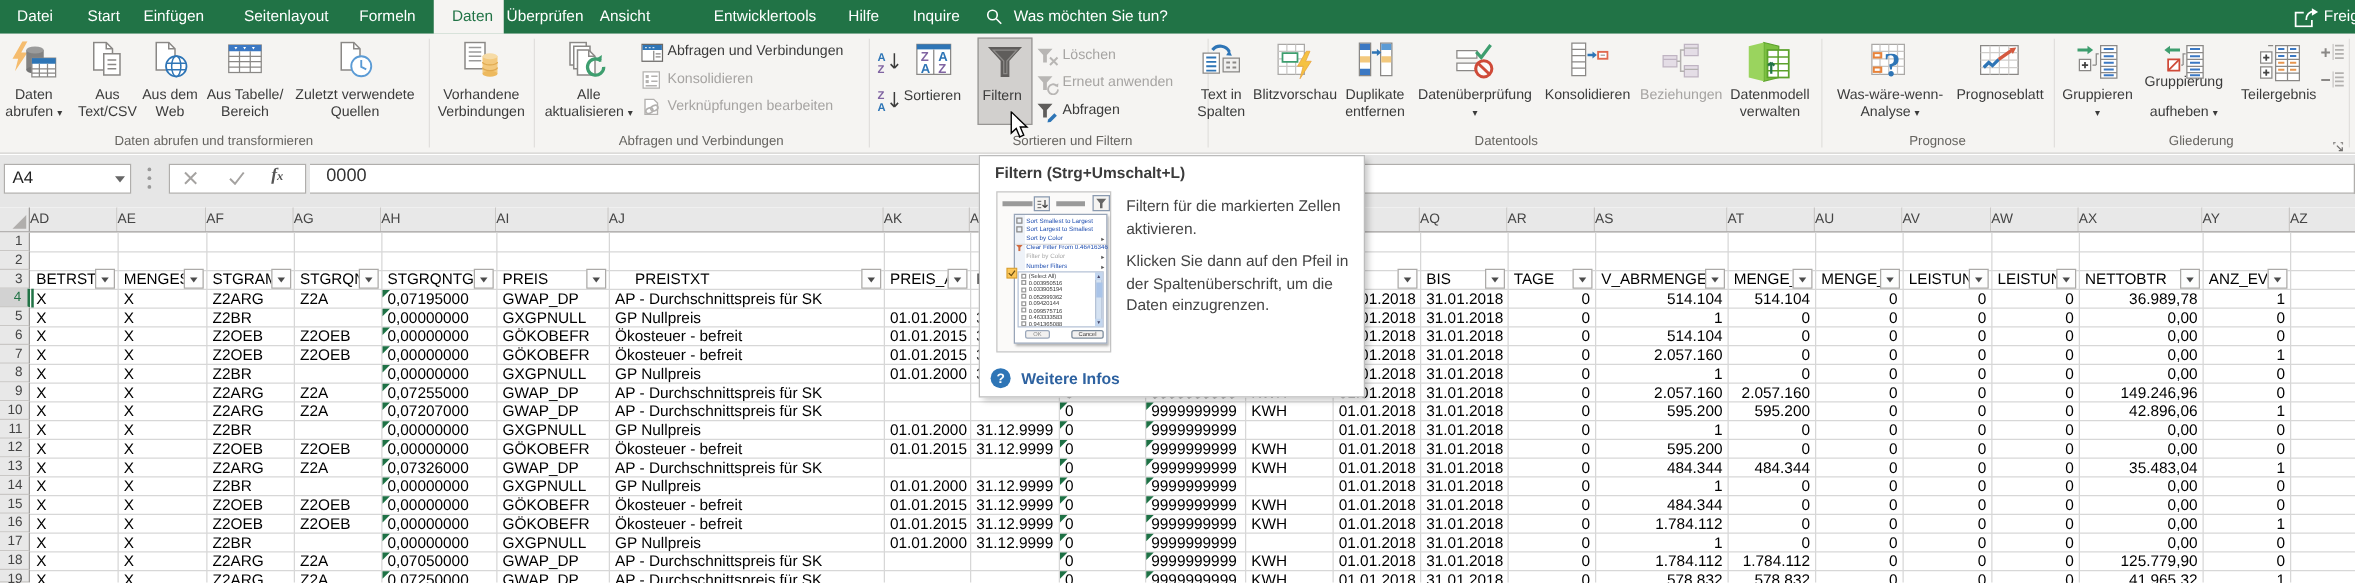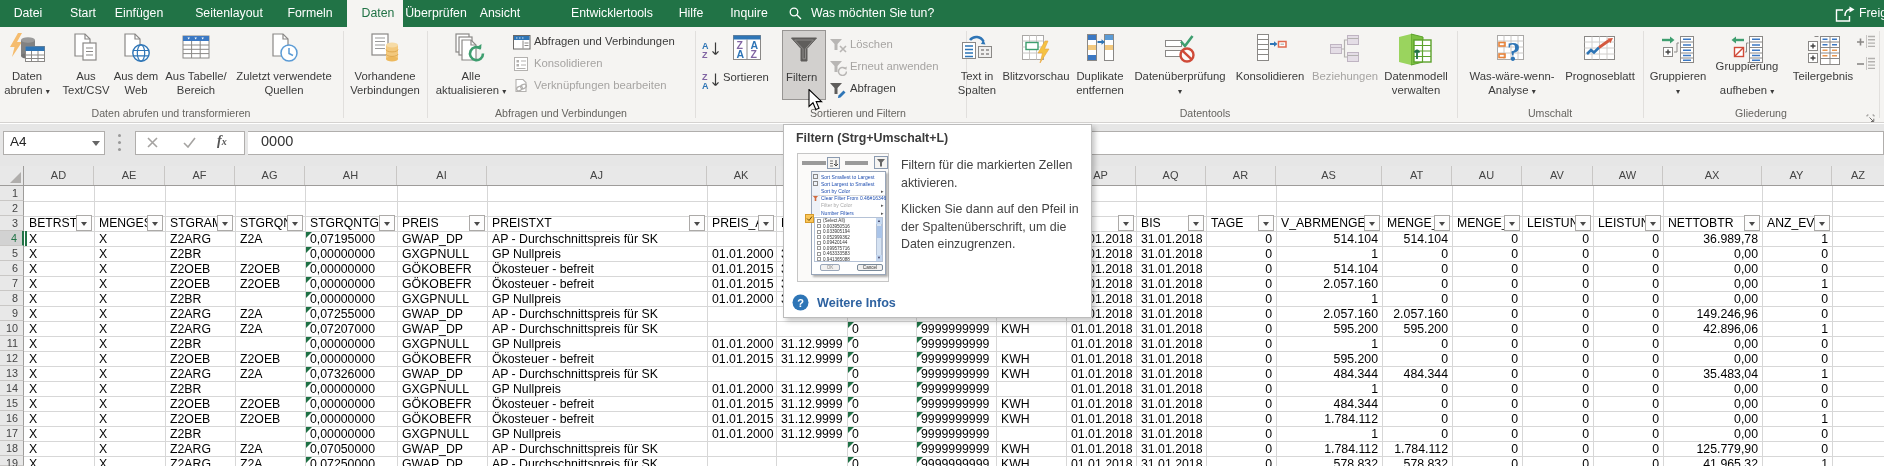--- a/index.html
+++ b/index.html
@@ -6,21 +6,21 @@
 .tabbar{position:absolute;left:0;top:0;width:1884px;height:27px;background:#217346}
 .tab{position:absolute;top:0;height:27px;line-height:27px;color:#fff;font-size:12.3px;text-align:center}
 .ribbon{position:absolute;left:0;top:27px;width:1884px;height:96px;background:#f5f4f2;border-bottom:1px solid #d4d2d0}
 .gsep{position:absolute;top:31px;width:1px;height:87px;background:#e1dfdd}
 .glabel{position:absolute;top:107px;font-size:10.6px;color:#666460;text-align:center;white-space:nowrap}
 .biglabel{position:absolute;font-size:11.3px;color:#3b3b3b;text-align:center;white-space:nowrap;line-height:13px}
 .smalltxt{position:absolute;font-size:11.3px;color:#3b3b3b;white-space:nowrap}
 .graytxt{color:#a6a4a2}
 .strip{position:absolute;left:0;top:124px;width:1884px;height:42px;background:#e6e6e6}
 .wbox{position:absolute;background:#fff;border:1px solid #b0aeac}
-.colhdr{position:absolute;top:166px;height:19px;background:#e8e8e8;border-right:1px solid #c9c7c5;font-size:11px;color:#444;text-align:center;line-height:19px}
+.colhdr{position:absolute;top:166px;height:19px;background:#e8e8e8;border-right:1px solid #c9c7c5;font-size:11px;color:#444;text-align:left;line-height:19px}
 .rowhdr{position:absolute;left:0;width:24px;background:#e8e8e8;border-bottom:1px solid #c9c7c5;border-right:1px solid #9e9c9a;font-size:10.8px;color:#444;text-align:right;padding-right:5px;line-height:14.5px}
 .cell{position:absolute;overflow:hidden;white-space:nowrap;font-size:12.3px;color:#000;line-height:14.5px;padding-left:4px}
 .num{text-align:right;padding-right:4px;padding-left:0}
 .gl{position:absolute;background:#d7d7d7}
 .ftri{position:absolute;width:0;height:0;border-top:6px solid #1e7145;border-right:6px solid transparent}
 .fbtn{position:absolute;width:16px;height:16px;background:#fdfdfd;border:1px solid #acaaa8;z-index:3}
 .fbtn:after{content:"";position:absolute;left:4px;top:6px;border-left:3px solid transparent;border-right:3px solid transparent;border-top:4px solid #4a4a4a}
 </style></head><body>
 <div class="tabbar"></div>
 <div class="tab" style="left:-32px;width:120px">Datei</div>
@@ -51,21 +51,21 @@
 <div class="gsep" style="left:427px"></div>
 <div class="gsep" style="left:695px"></div>
 <div class="gsep" style="left:966px"></div>
 <div class="gsep" style="left:1457px"></div>
 <div class="gsep" style="left:1643px"></div>
 <div class="gsep" style="left:1879px"></div>
 <div class="glabel" style="left:51px;width:240px">Daten abrufen und transformieren</div>
 <div class="glabel" style="left:441px;width:240px">Abfragen und Verbindungen</div>
 <div class="glabel" style="left:738px;width:240px">Sortieren und Filtern</div>
 <div class="glabel" style="left:1085px;width:240px">Datentools</div>
-<div class="glabel" style="left:1430px;width:240px">Umschalt</div>
+<div class="glabel" style="left:1430px;width:240px">Prognose</div>
 <div class="glabel" style="left:1641px;width:240px">Gliederung</div>
 <div class="ab" style="left:8px;top:33px"><svg width="38" height="34" viewBox="0 0 38 34" style="">
       <polygon points="10,0 2,14 6.5,14 4,24 14,9 9,9 14,0" fill="#f5bc6e"></polygon>
       <rect x="13" y="7" width="14" height="16" fill="#828282"></rect>
       <ellipse cx="20" cy="7" rx="7" ry="2.8" fill="#9b9b9b"></ellipse>
       <ellipse cx="20" cy="23" rx="7" ry="2.8" fill="#747474"></ellipse>
       <rect x="17.5" y="13.5" width="19" height="15" fill="#fff" stroke="#8a8886"></rect>
       <rect x="17.5" y="13.5" width="19" height="4.5" fill="#2e75b6"></rect>
       <path d="M17.5 22 h19 M17.5 25.5 h19 M23.5 18 v10.5 M30 18 v10.5" stroke="#8a8886" stroke-width="1" fill="none"></path>
     </svg></div>
@@ -438,21 +438,21 @@
 <div class="cell" style="left:95px;top:216.1px;width:52px;height:14px;font-size:12.2px;line-height:14px">MENGESTXT</div>
 <div class="fbtn" style="left:147px;top:215.1px"></div>
 <div class="cell" style="left:166px;top:216.1px;width:51px;height:14px;font-size:12.2px;line-height:14px">STGRAMTGR</div>
 <div class="fbtn" style="left:217px;top:215.1px"></div>
 <div class="cell" style="left:236px;top:216.1px;width:51px;height:14px;font-size:12.2px;line-height:14px">STGRQNTGR</div>
 <div class="fbtn" style="left:287px;top:215.1px"></div>
 <div class="cell" style="left:306px;top:216.1px;width:73px;height:14px;font-size:12.2px;line-height:14px">STGRQNTGR</div>
 <div class="fbtn" style="left:379px;top:215.1px"></div>
 <div class="cell" style="left:398px;top:216.1px;width:71px;height:14px;font-size:12.2px;line-height:14px">PREIS</div>
 <div class="fbtn" style="left:469px;top:215.1px"></div>
-<div class="cell" style="left:488px;top:216.1px;width:201px;height:14px;font-size:12.2px;line-height:14px">PREISTXT</div>
+<div class="cell" style="left:504px;top:216.1px;width:201px;height:14px;font-size:12.2px;line-height:14px">PREISTXT</div>
 <div class="fbtn" style="left:689px;top:215.1px"></div>
 <div class="cell" style="left:708px;top:216.1px;width:50px;height:14px;font-size:12.2px;line-height:14px">PREIS_ABD</div>
 <div class="fbtn" style="left:758px;top:215.1px"></div>
 <div class="cell" style="left:777px;top:216.1px;width:52px;height:14px;font-size:12.2px;line-height:14px">FAKTOR</div>
 <div class="fbtn" style="left:829px;top:215.1px"></div>
 <div class="fbtn" style="left:898px;top:215.1px"></div>
 <div class="fbtn" style="left:978px;top:215.1px"></div>
 <div class="fbtn" style="left:1048px;top:215.1px"></div>
 <div class="fbtn" style="left:1118px;top:215.1px"></div>
 <div class="cell" style="left:1137px;top:216.1px;width:51px;height:14px;font-size:12.2px;line-height:14px">BIS</div>

